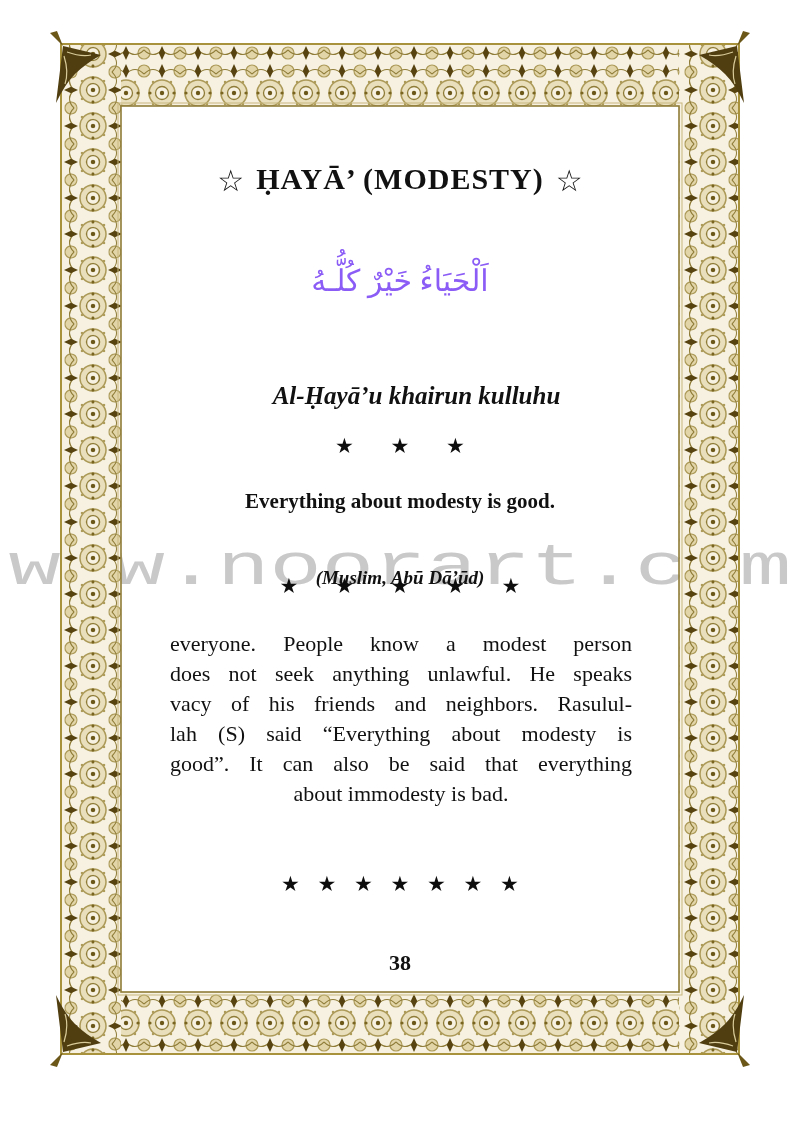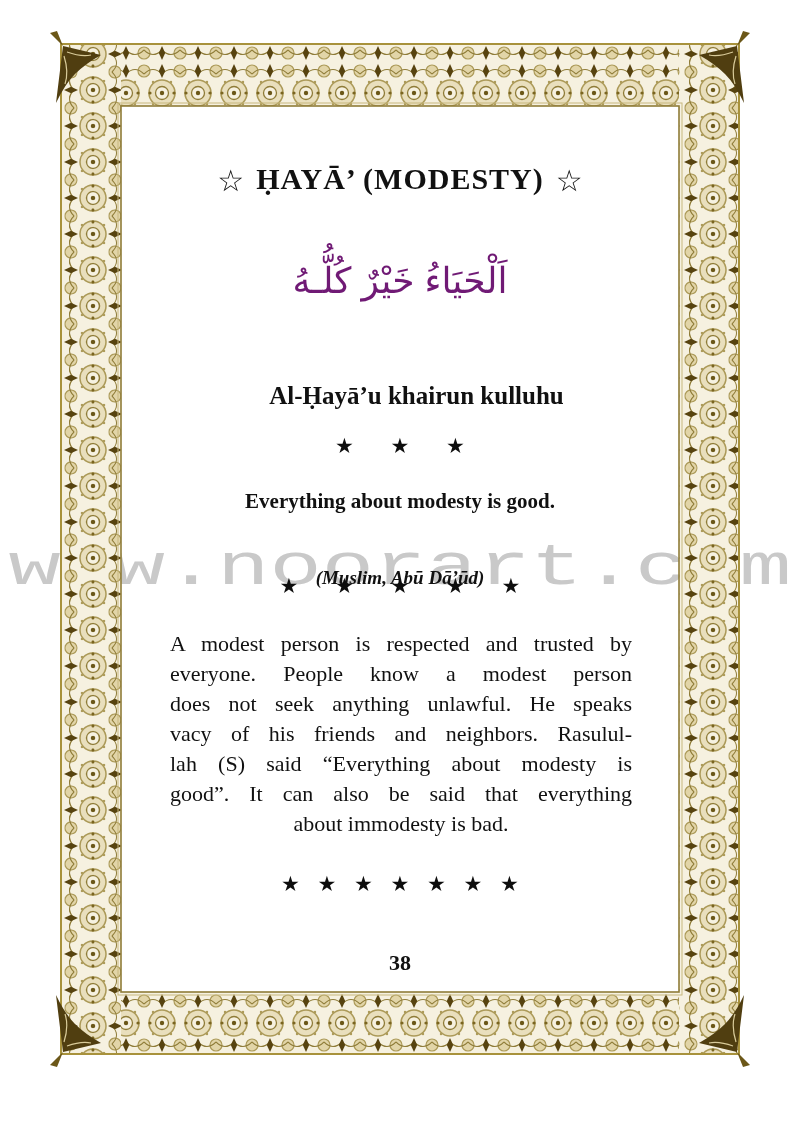--- a/index.html
+++ b/index.html
@@ -14,25 +14,25 @@
   .border-svg{position:absolute;left:0;top:0;z-index:2;}
   .content{position:absolute;inset:0;z-index:3;text-align:center;border-radius:14px;}
   .content > div{position:absolute;left:0;right:0;}
 
   
   .title-row{top:162px;font-weight:bold;font-size:30px;letter-spacing:1px;}
   .title-row .star-outline{font-family:"DejaVu Sans", sans-serif;font-weight:normal;
         font-size:30px;letter-spacing:0;vertical-align:-2px;padding:0 12px;}
 
   
-  .arabic{top:242px;direction:rtl;font-family:Liberation Sans, sans-serif;
-        font-size:36px;line-height:78px;color:#701a75;}
+  .arabic{top:242px;direction:rtl;font-family:Liberation Serif, serif;
+        font-size:30px;line-height:78px;color:#8b5cf6;}
 
   
-  .translit{top:382px;font-weight:bold;font-size:25px;padding-left:33px;}
+  .translit{top:382px;font-style:italic;font-weight:bold;font-size:25px;padding-left:33px;}
 
   
   .stars{font-family:"DejaVu Sans", sans-serif;font-size:21px;color:#0d0d0d;}
   .stars.wide{word-spacing:30px;}
   .stars.narrow{word-spacing:11px;}
   .stars-3{top:434px;}
   .stars-5{top:574px;}
   .stars-7{top:872px;}
 
   
@@ -138,21 +138,20 @@
 
     <div class="stars wide stars-3">★ ★ ★</div>
 
     <div class="translation">Everything about modesty is good.</div>
 
     <div class="attribution">(Muslim, Abū Dā’ūd)</div>
 
     <div class="stars wide stars-5">★ ★ ★ ★ ★</div>
 
     <div class="bodytext">
-      <div class="jline">A modest person is respected and trusted by</div>
       <div class="jline">everyone. People know a modest person</div>
       <div class="jline">does not seek anything unlawful. He speaks</div>
       <div class="jline">vacy of his friends and neighbors. Rasulul-</div>
       <div class="jline">lah (S) said “Everything about modesty is</div>
       <div class="jline">good”. It can also be said that everything</div>
       <div class="lline">about immodesty is bad.</div>
     </div>
 
     <div class="stars narrow stars-7">★ ★ ★ ★ ★ ★ ★</div>
 

